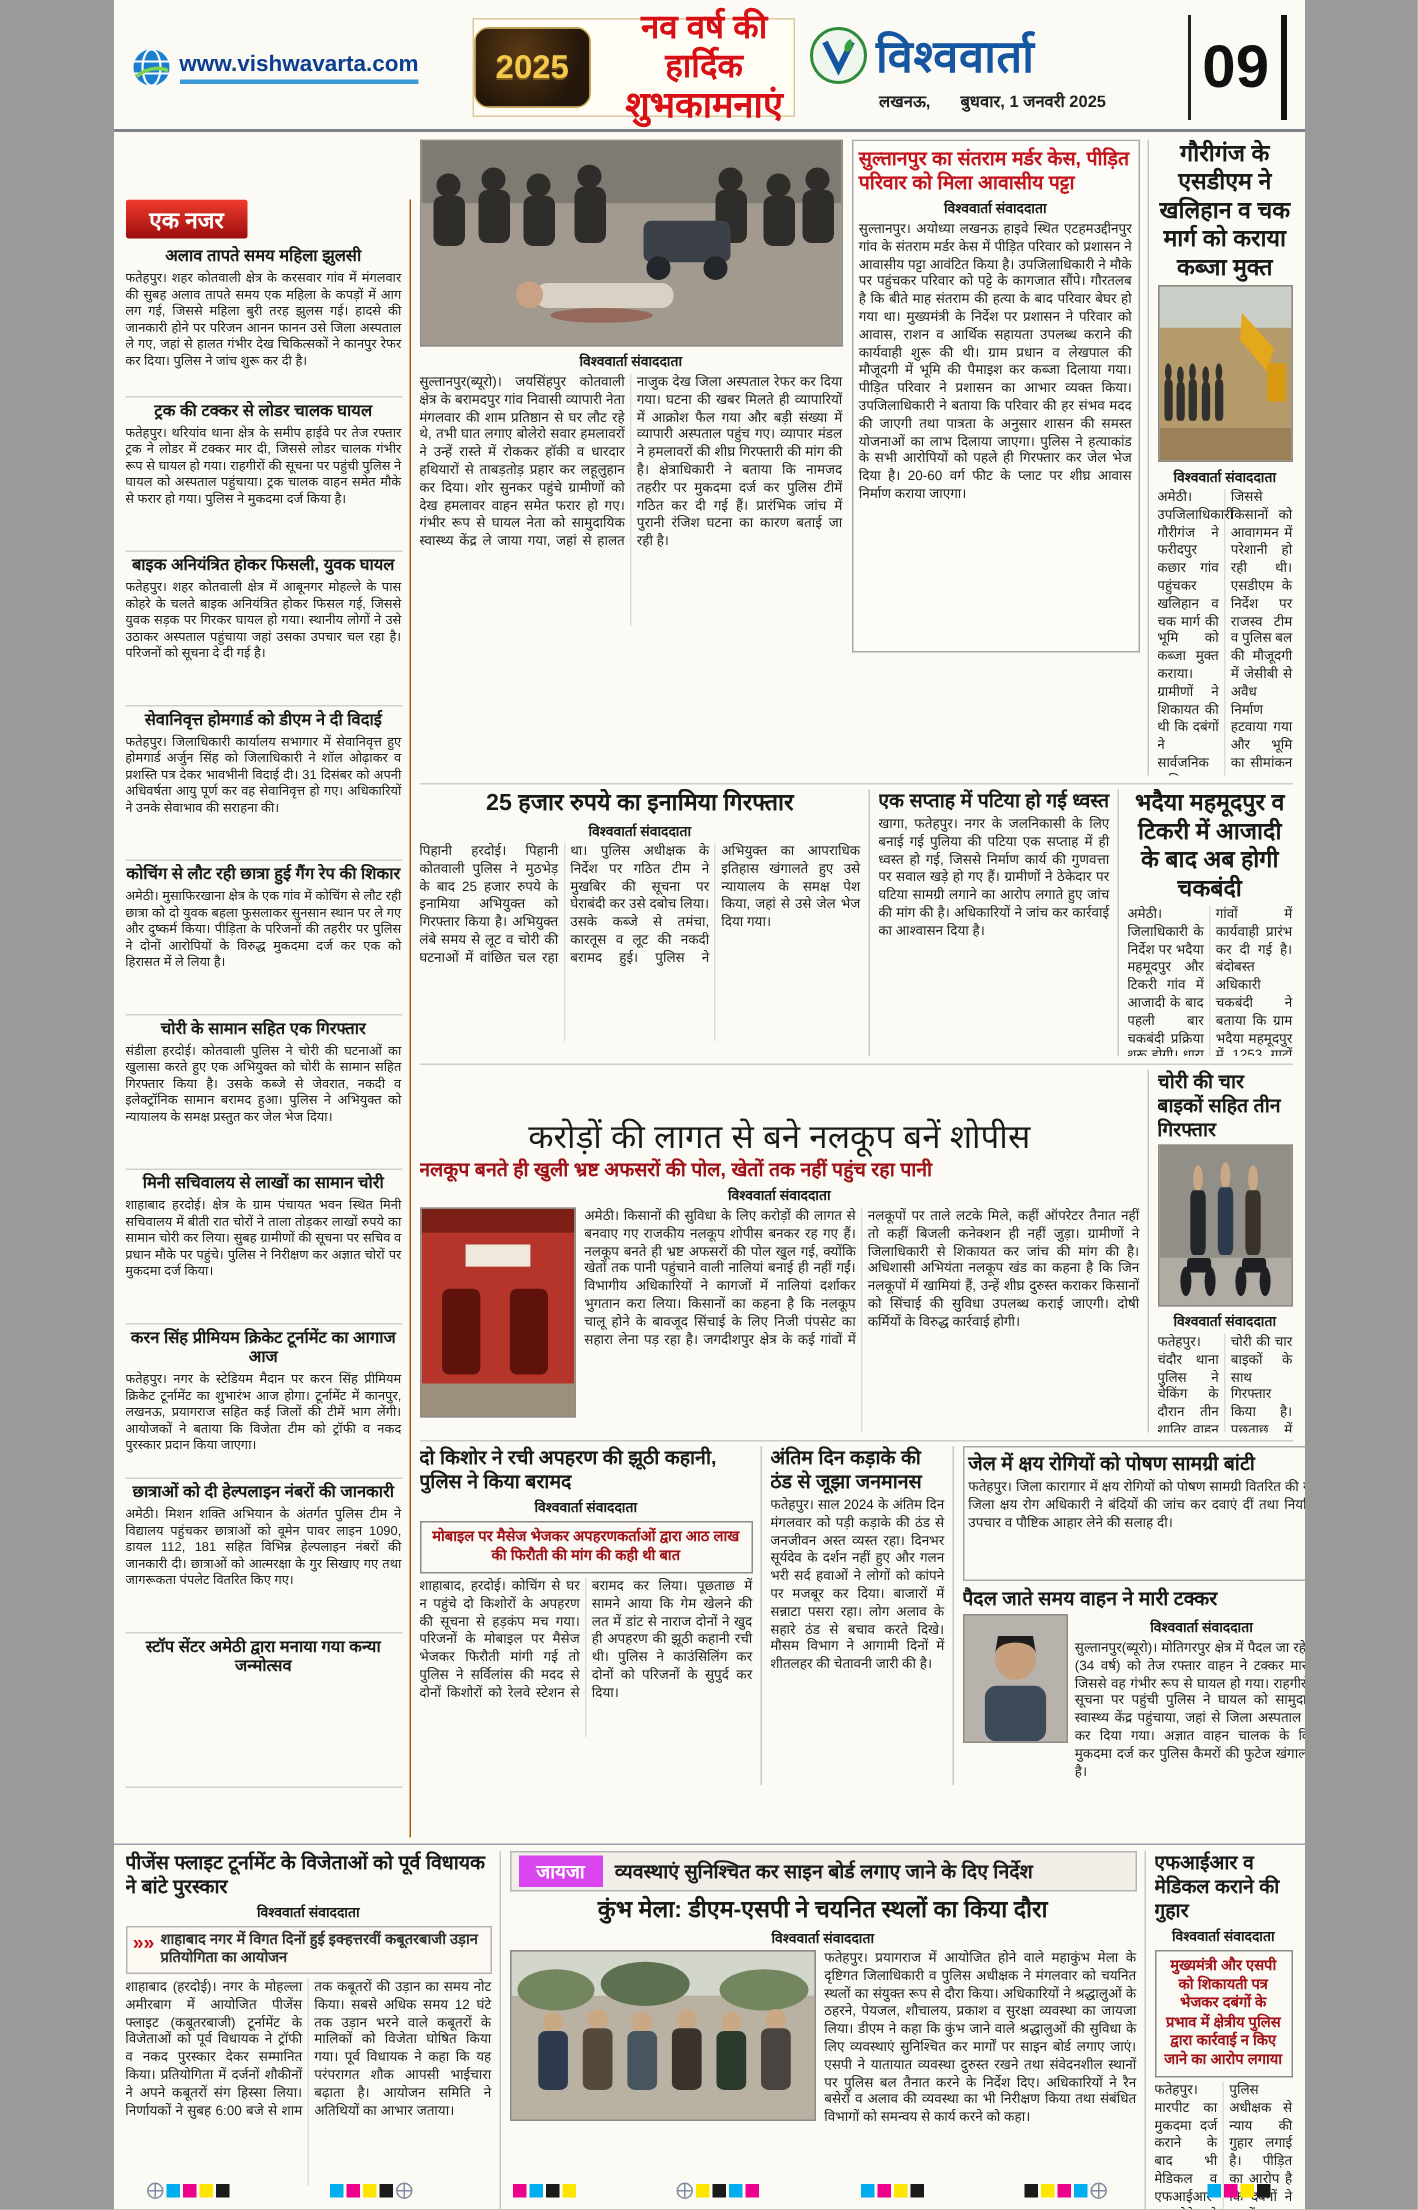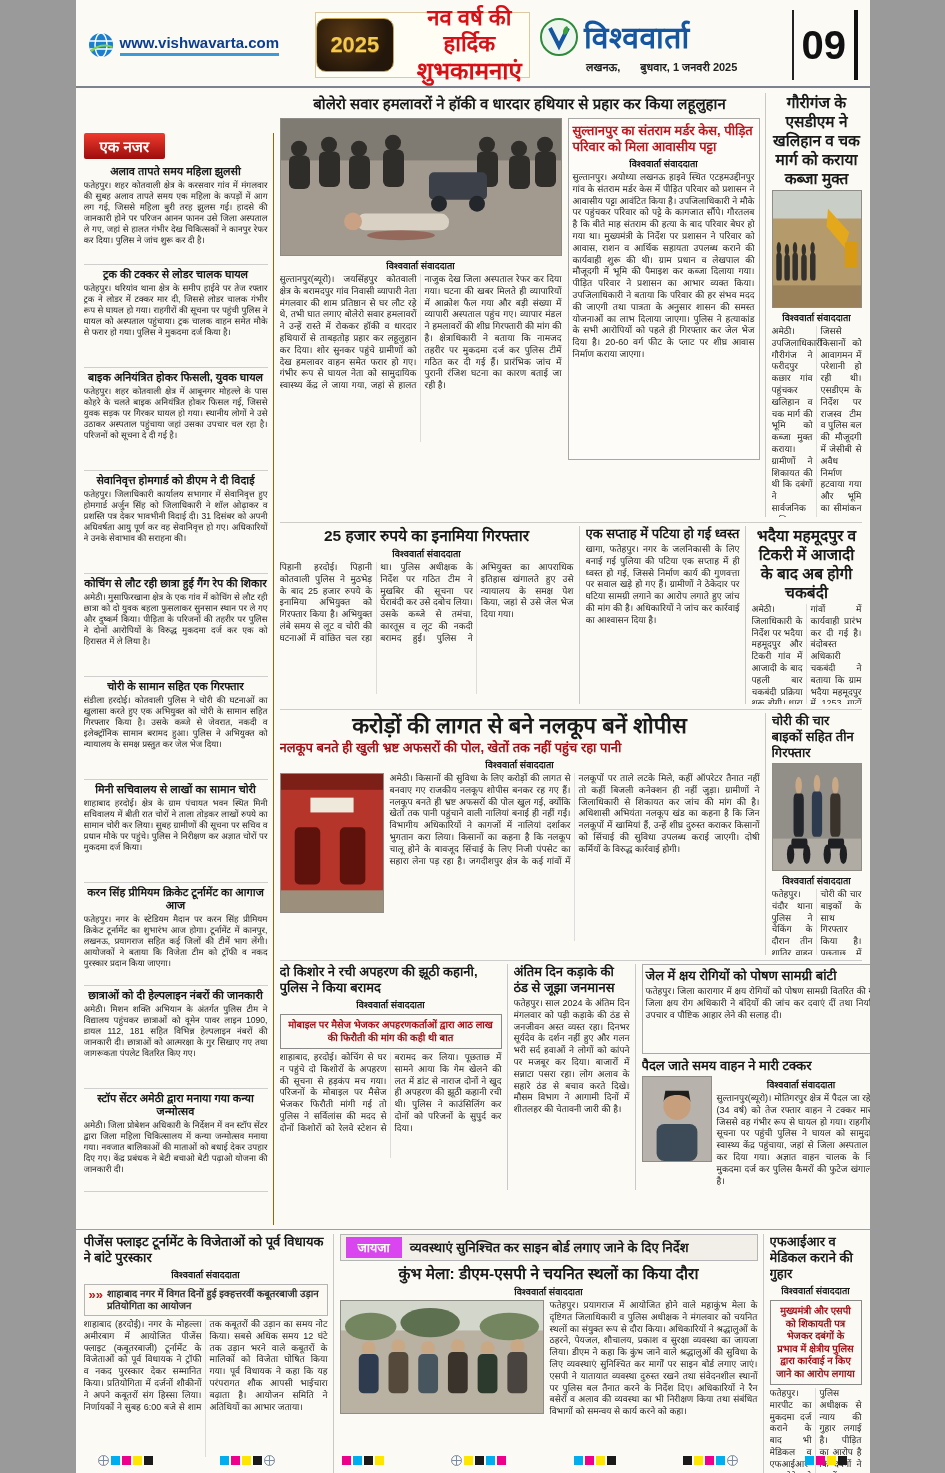--- a/index.html
+++ b/index.html
@@ -38,21 +38,21 @@
   .sn-hl { font-size:11px; line-height:13px; font-weight:800; text-align:center; margin-bottom:2px; }
   .sn-body { font-size:8.6px; line-height:11px; text-align:justify; color:#222; }
   .main { flex:1; display:flex; flex-direction:column; gap:5px; min-width:0; }
   .row { display:flex; gap:6px; border-top:1px solid #cccccc; padding-top:3px; }
   .row.first { border-top:none; padding-top:0; }
   .r1 { height:424px; } .r2 { height:182px; } .r3 { height:246px; } .r4 { height:230px; }
   .art { overflow:hidden; min-width:0; }
   .vr { border-right:1px solid #c9c9c9; padding-right:5px; }
   .hl-lead { font-size:39px; line-height:44px; font-weight:800; text-align:center; margin-bottom:3px; }
   .sub-lead { font-size:15px; font-weight:700; text-align:center; margin-bottom:5px; }
-  .hl-big { font-size:22px; line-height:25px; font-weight:700; text-align:center; margin-bottom:2px; }
+  .hl-big { font-size:22px; line-height:25px; font-weight:400; text-align:center; margin-bottom:2px;margin-top:32px; }
   .hl-a { font-size:15.5px; line-height:19px; font-weight:800; text-align:center; margin-bottom:2px; }
   .hl-b { font-size:13px; line-height:16px; font-weight:800; text-align:left; margin-bottom:2px; }
   .red { color:#c3161c; }
   .maroon { color:#a11218; }
   .byline { text-align:center; font-weight:700; font-size:9.3px; margin:2px 0; }
   .body { font-size:9px; line-height:11.8px; text-align:justify; color:#1d1d1d; }
   .cols2 { column-count:2; column-gap:8px; column-rule:1px solid #dcdcdc; }
   .cols3 { column-count:3; column-gap:8px; column-rule:1px solid #dcdcdc; }
   .boxed { border:1px solid #a8a8a8; padding:4px; background:#fdfcf8; }
   .pull { border:1.5px solid #8a8a8a; padding:4px 5px; font-size:9.8px; line-height:12.5px;
@@ -174,29 +174,27 @@
       <article class="sn-item">
         <h3 class="sn-hl">करन सिंह प्रीमियम क्रिकेट टूर्नामेंट का आगाज आज</h3>
         <p class="sn-body">फतेहपुर। नगर के स्टेडियम मैदान पर करन सिंह प्रीमियम क्रिकेट टूर्नामेंट का शुभारंभ आज होगा। टूर्नामेंट में कानपुर, लखनऊ, प्रयागराज सहित कई जिलों की टीमें भाग लेंगी। आयोजकों ने बताया कि विजेता टीम को ट्रॉफी व नकद पुरस्कार प्रदान किया जाएगा।</p>
       </article>
       <article class="sn-item">
         <h3 class="sn-hl">छात्राओं को दी हेल्पलाइन नंबरों की जानकारी</h3>
         <p class="sn-body">अमेठी। मिशन शक्ति अभियान के अंतर्गत पुलिस टीम ने विद्यालय पहुंचकर छात्राओं को वूमेन पावर लाइन 1090, डायल 112, 181 सहित विभिन्न हेल्पलाइन नंबरों की जानकारी दी। छात्राओं को आत्मरक्षा के गुर सिखाए गए तथा जागरूकता पंपलेट वितरित किए गए।</p>
       </article>
       <article class="sn-item">
         <h3 class="sn-hl">स्टॉप सेंटर अमेठी द्वारा मनाया गया कन्या जन्मोत्सव</h3>
-        <p class="sn-body">अमेठी। जिला प्रोबेशन अधिकारी के निर्देशन में वन स्टॉप सेंटर द्वारा जिला महिला चिकित्सालय में कन्या जन्मोत्सव मनाया गया। नवजात बालिकाओं की माताओं को बधाई देकर उपहार दिए गए। केंद्र प्रबंधक ने बेटी बचाओ बेटी पढ़ाओ योजना की जानकारी दी।</p>
       </article>
     </aside>
 
     <div class="main">
 
       <div class="row r1 first">
         <section class="art vr" style="width:486px; flex:none;">
-          <h2 class="sub-lead">बोलेरो सवार हमलावरों ने हॉकी व धारदार हथियार से प्रहार कर किया लहूलुहान</h2>
           <div class="lead-grid">
             <div class="lead-left">
               <div class="photo lead-photo">
                 <svg viewBox="0 0 280 138" preserveAspectRatio="none">
                   <rect width="280" height="138" fill="#a29a8e"></rect>
                     <rect width="280" height="42" fill="#7f7a72"></rect>
                   <g fill="#2f2d2a">
                     <circle cx="18" cy="30" r="8"></circle>
                       <rect x="8" y="37" width="21" height="34" rx="6"></rect>
                     <circle cx="48" cy="26" r="8"></circle>

